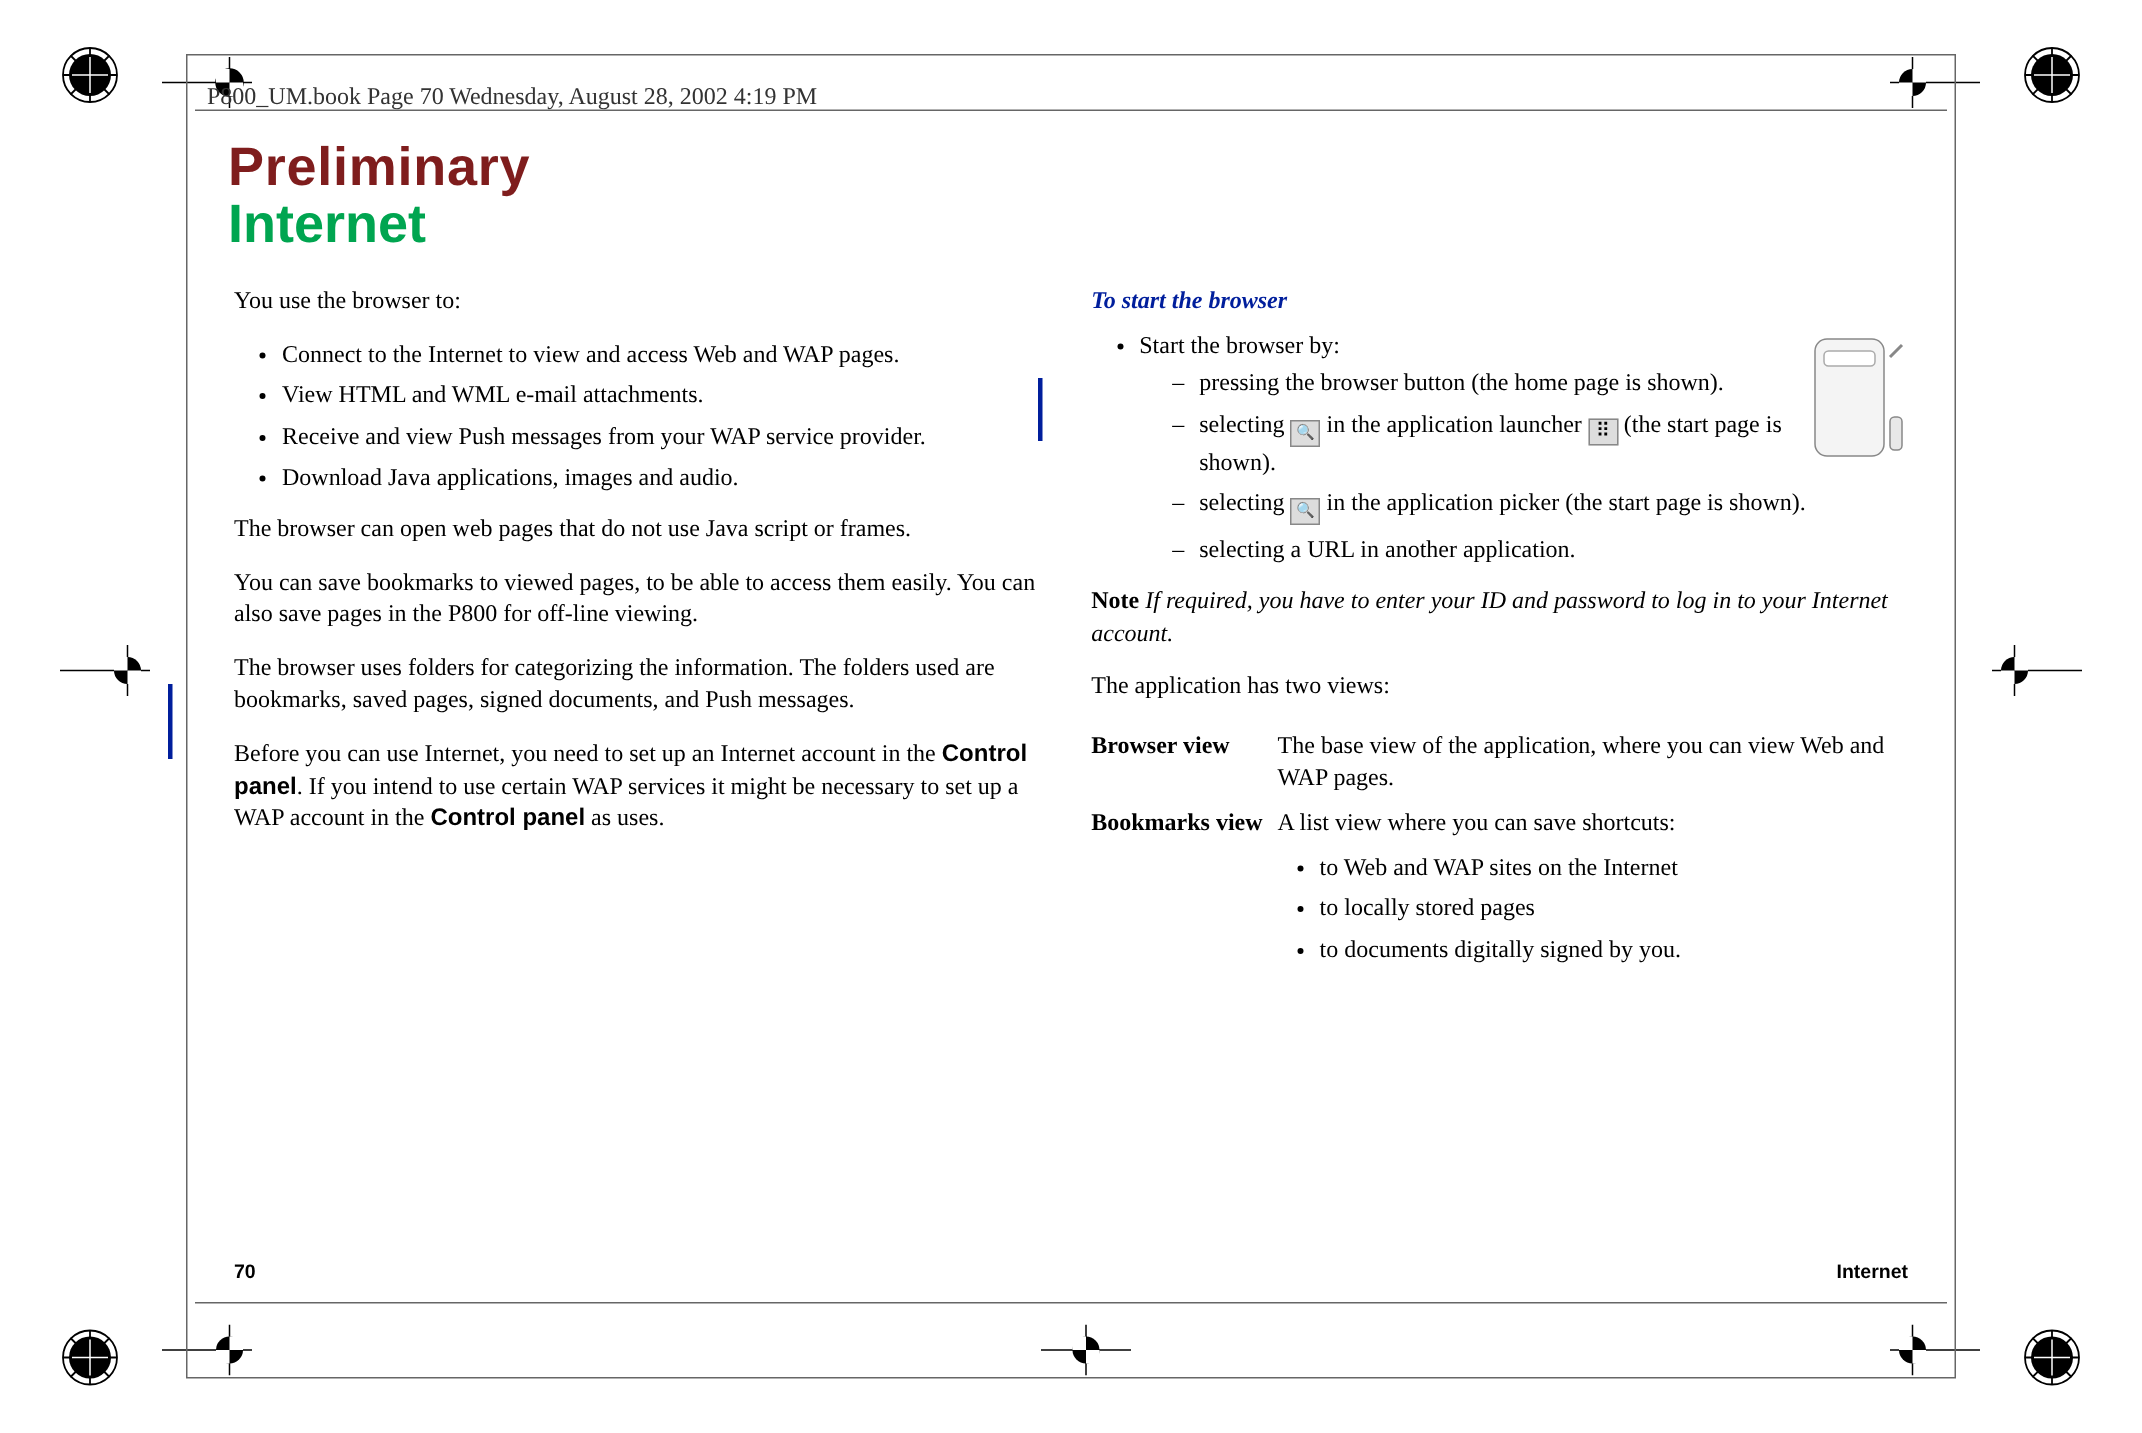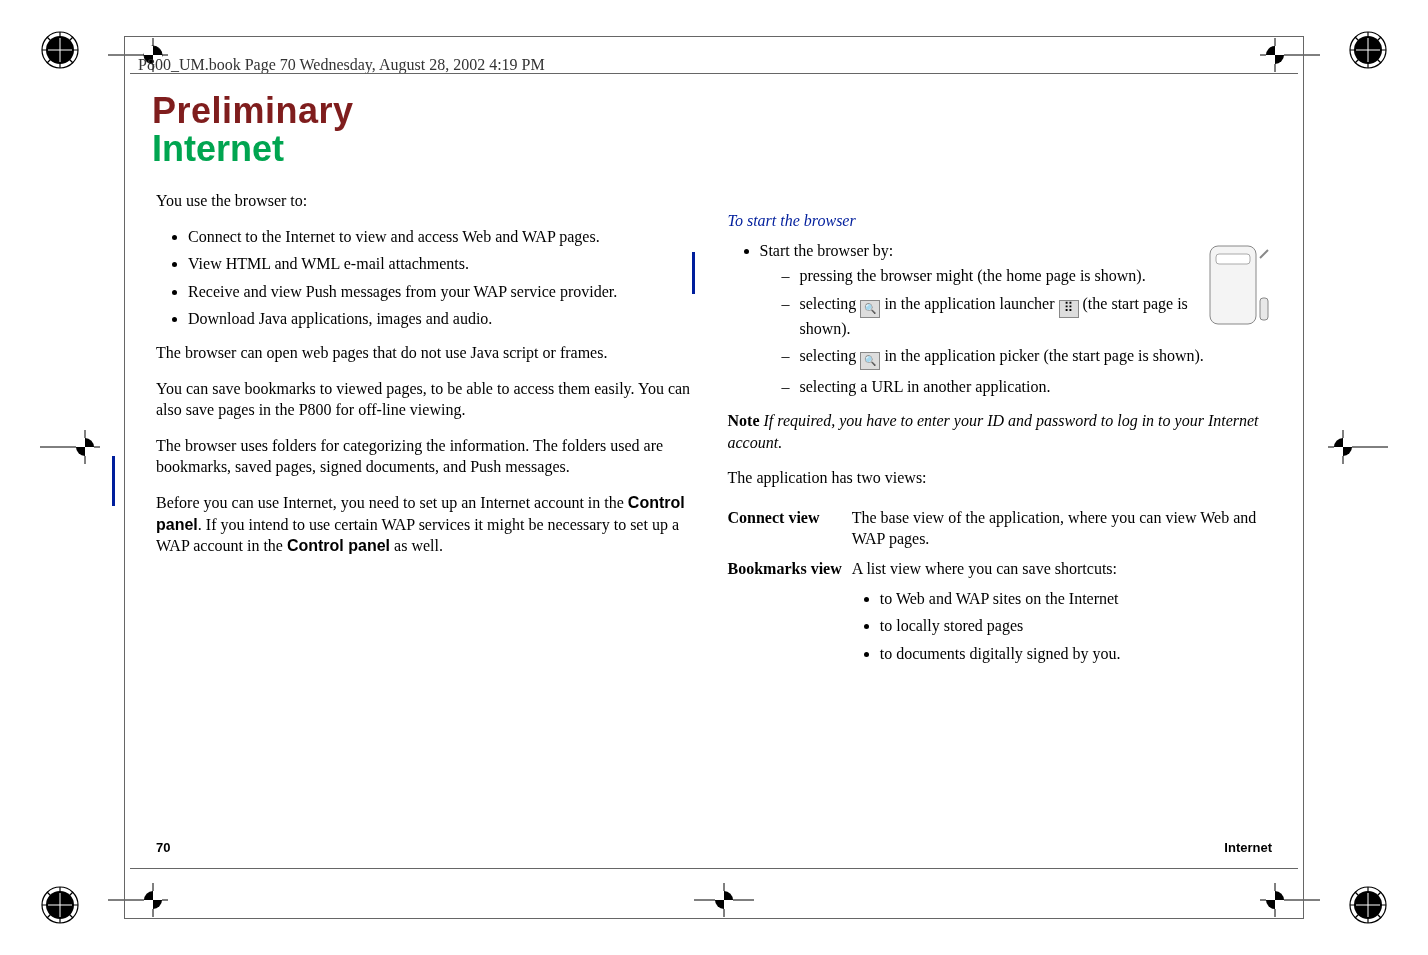--- a/index.html
+++ b/index.html
@@ -87,21 +87,21 @@
     line-height: 1.35;
   }
   .col { flex: 1; }
   .col p { margin: 0 0 14px 0; }
   ul.bullets { list-style: disc; padding-left: 32px; margin: 6px 0 12px 0; }
   ul.bullets li { margin-bottom: 6px; }
   ul.dashes { list-style: none; padding-left: 40px; margin: 4px 0 10px 0; }
   ul.dashes li { margin-bottom: 6px; position: relative; }
   ul.dashes li::before { content: "–"; position: absolute; left: -18px; }
   .bold-sans { font-family: Arial, Helvetica, sans-serif; font-weight: bold; }
-  .subhead { color: #001e9c; font-weight: normal; font-style: italic; font-size: 16px; margin-bottom: 8px; margin-top: 20px; }
+  .subhead { color: #001e9c; font-weight: bold; font-style: italic; font-size: 16px; margin-bottom: 8px; }
   .icon-inline {
     display: inline-block;
     vertical-align: -3px;
     width: 18px;
     height: 16px;
     border: 1px solid #888;
     background: #ddd;
     font-size: 11px;
     text-align: center;
     line-height: 14px;
@@ -277,62 +277,62 @@
     <ul class="bullets">
       <li>Connect to the Internet to view and access Web and WAP pages.</li>
       <li>View HTML and WML e-mail attachments.</li>
       <li>Receive and view Push messages from your WAP service provider.</li>
       <li>Download Java applications, images and audio.</li>
     </ul>
     <p>The browser can open web pages that do not use Java script or frames.</p>
     <p>You can save bookmarks to viewed pages, to be able to access them easily. You can also save pages in the P800 for off-line viewing.</p>
     <p>The browser uses folders for categorizing the information. The folders used are bookmarks, saved pages, signed documents, and Push messages.</p>
     <p>
-      <span>Before you can use Internet, you need to set up an Internet account in the </span><span class="bold-sans">Control panel</span><span>. If you intend to use certain WAP services it might be necessary to set up a WAP account in the </span><span class="bold-sans">Control panel</span><span> as well.</span>
+      <span>Before you can use Internet, you need to set up an Internet account in the </span><span class="bold-sans">Control panel</span><span>. If you intend to use certain WAP services it might be necessary to set up a WAP account in the </span><span class="bold-sans">Control panel</span><span> as uses.</span>
     </p>
   </div>
 
   <div class="col">
     <div class="subhead">To start the browser</div>
 
     <div class="phone-illus">
       <svg viewBox="0 0 70 90">
           <rect x="8" y="6" width="46" height="78" rx="8" fill="#f4f4f4" stroke="#888"></rect>
           <rect x="14" y="14" width="34" height="10" rx="3" fill="#fff" stroke="#aaa"></rect>
           <line x1="58" y1="18" x2="66" y2="10" stroke="#888" stroke-width="2"></line>
           <rect x="58" y="58" width="8" height="22" rx="3" fill="#e8e8e8" stroke="#888"></rect>
         </svg>
     </div>
 
     <ul class="bullets" style="margin-top:0">
       <li>
         <span>Start the browser by:</span>
         <ul class="dashes">
-          <li>pressing the browser might (the home page is shown).</li>
+          <li>pressing the browser button (the home page is shown).</li>
           <li>
             <span>selecting </span><span class="icon-inline icon-mag"></span><span> in the application launcher </span><span class="icon-inline icon-dots"></span><span> (the start page is shown).</span>
           </li>
           <li>
             <span>selecting </span><span class="icon-inline icon-mag"></span><span> in the application picker (the start page is shown).</span>
           </li>
           <li>selecting a URL in another application.</li>
         </ul>
       </li>
     </ul>
 
     <p>
       <b>Note </b><i>If required, you have to enter your ID and password to log in to your Internet account.</i>
     </p>
 
     <p>The application has two views:</p>
 
     <table class="views">
       <tbody>
           <tr>
-        <td class="label">Connect view</td>
+        <td class="label">Browser view</td>
         <td>The base view of the application, where you can view Web and WAP pages.</td>
       </tr>
       <tr>
         <td class="label">Bookmarks view</td>
         <td>
           <span>A list view where you can save shortcuts:</span>
           <ul>
             <li>to Web and WAP sites on the Internet</li>
             <li>to locally stored pages</li>
             <li>to documents digitally signed by you.</li>

